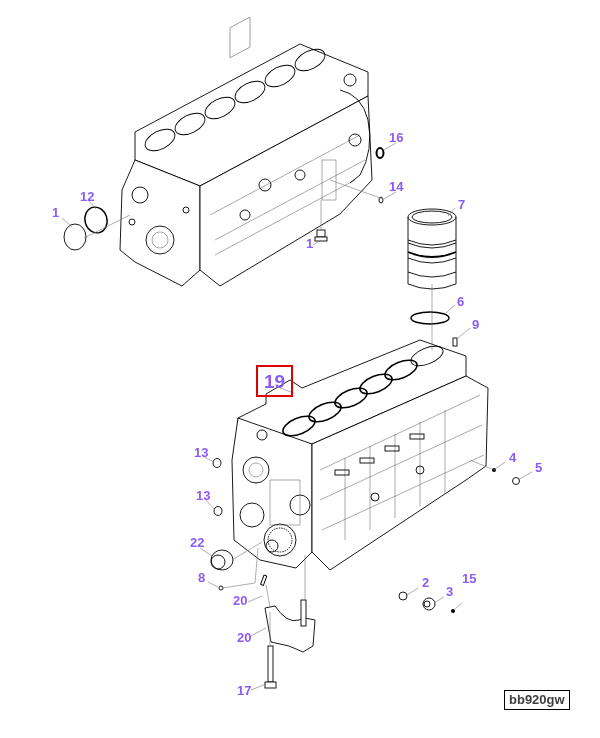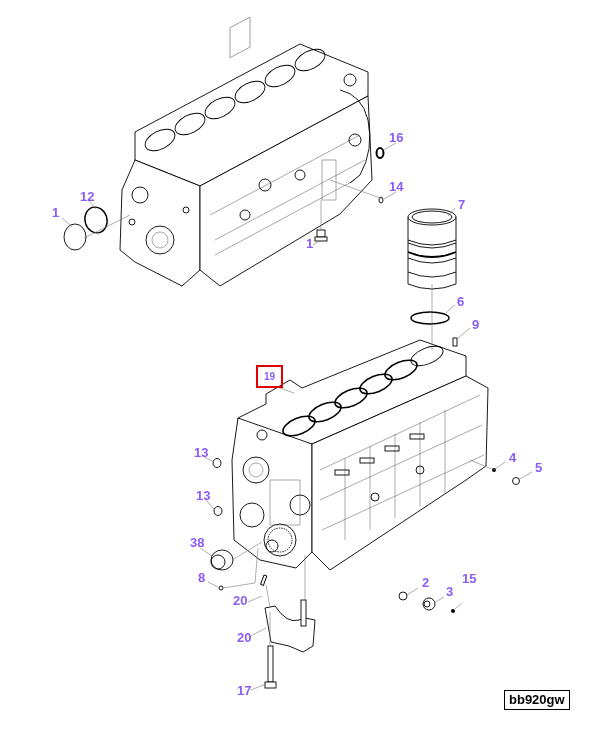--- a/index.html
+++ b/index.html
@@ -1,23 +1,23 @@
 <!DOCTYPE html>
 <html><head>
 <meta charset="utf-8">
 <style>
   html, body { margin:0; padding:0; background:#ffffff; }
   body { width:600px; height:738px; position:relative; overflow:hidden;
          font-family:"Liberation Sans", sans-serif; }
   #diagram { position:absolute; left:0; top:0; width:600px; height:738px; }
   .callout { position:absolute; font-weight:bold; font-size:13px; color:#8b5cf6;
              font-family:"Liberation Sans", sans-serif; line-height:1; }
-  .callout.highlight { border:2px solid #e00000; padding:5px 6px 4px 6px; font-size:10px; }
+  .callout.highlight { border:2px solid #e00000; padding:5px 6px 4px 6px; font-size:19px; }
   .figure-id { position:absolute; left:504px; top:690px; border:1.5px solid #000;
-               padding:2px 4px; font-size:13px; font-weight:bold; color:#000000; line-height:1.1;
+               padding:2px 4px; font-size:13px; font-weight:bold; color:#404040; line-height:1.1;
                font-family:"Liberation Sans", sans-serif; }
   svg .ln { stroke:#000; fill:none; stroke-width:0.9; }
   svg .thin { stroke:#555; fill:none; stroke-width:0.5; }
   svg .leader { stroke:#777; fill:none; stroke-width:0.6; }
   svg .fillw { fill:#fff; stroke:#000; stroke-width:0.9; }
   svg .dot { fill:#000; }
   svg .ring { fill:none; stroke:#000; stroke-width:1.4; }
 </style>
 </head>
 <body>
@@ -204,16 +204,16 @@
   <span class="callout" style="left:80px;top:190px">12</span>
   <span class="callout" style="left:233px;top:594px">20</span>
   <span class="callout" style="left:194px;top:446px">13</span>
   <span class="callout" style="left:196px;top:489px">13</span>
   <span class="callout" style="left:389px;top:180px">14</span>
   <span class="callout" style="left:462px;top:572px">15</span>
   <span class="callout" style="left:389px;top:131px">16</span>
   <span class="callout" style="left:237px;top:684px">17</span>
   <span class="callout" style="left:237px;top:631px">20</span>
   <span class="callout highlight" style="left:256px;top:365px">19</span>
-  <span class="callout" style="left:190px;top:536px">38</span>
+  <span class="callout" style="left:190px;top:536px">22</span>
 
   <span class="figure-id">bb920gw</span>
 </div>
 
 </body></html>

